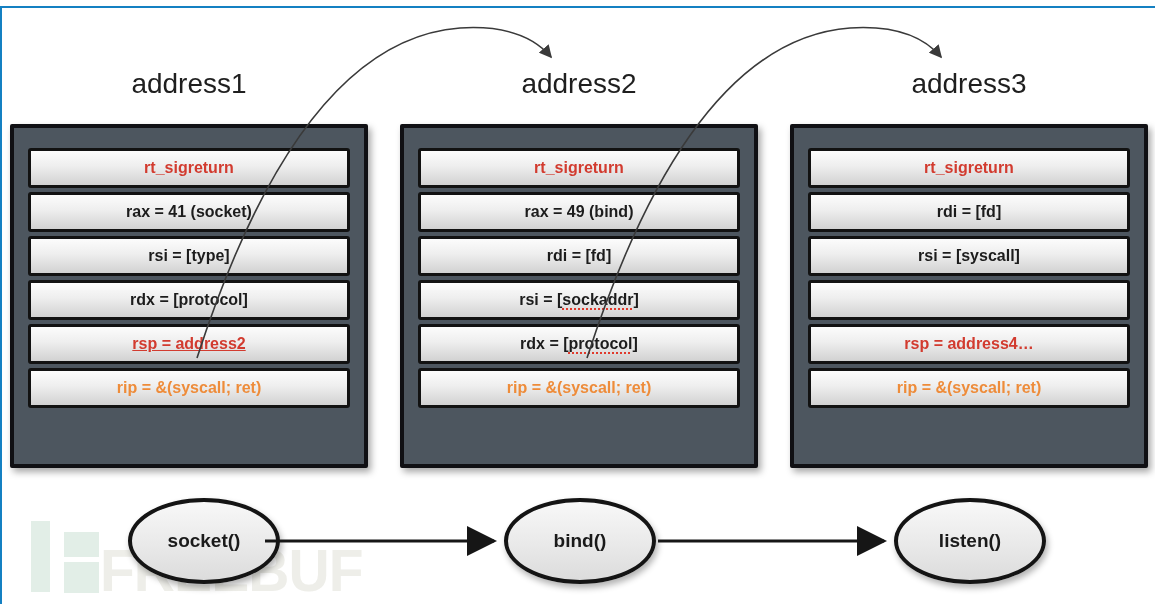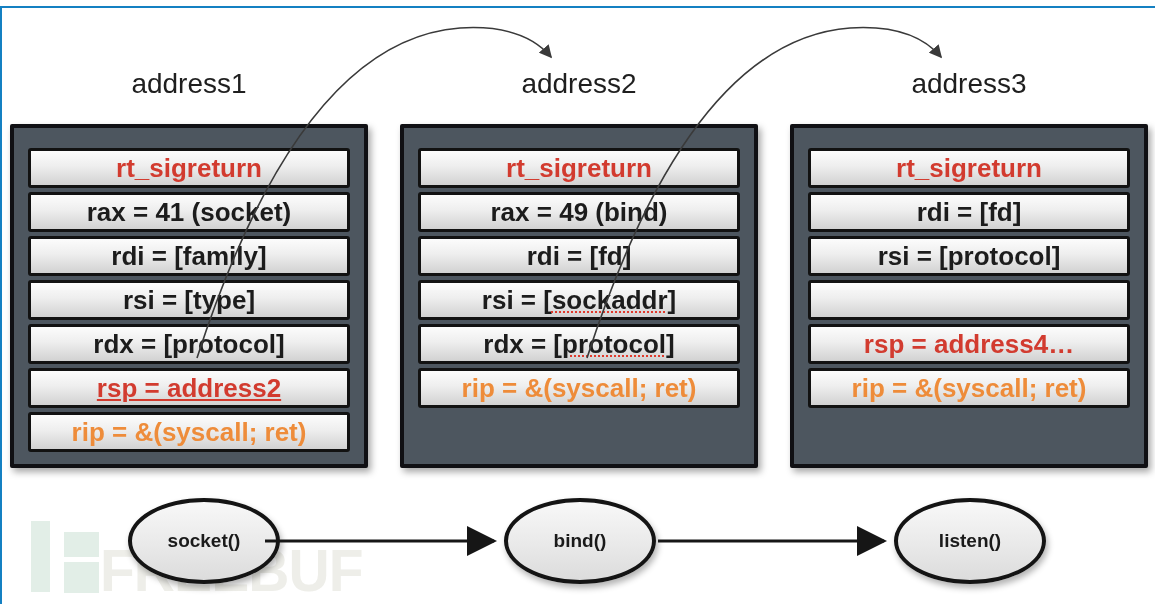--- a/index.html
+++ b/index.html
@@ -25,21 +25,21 @@
     position:absolute;width:358px;height:344px;box-sizing:border-box;
     background:#4d565f;border:4px solid #101014;border-radius:2px;
     padding:20px 14px 0 14px;z-index:1;
     box-shadow:3px 4px 7px rgba(0,0,0,0.35);
   }
   .cell{
     box-sizing:border-box;height:40px;margin-bottom:4px;
     border:3px solid #121212;border-radius:3px;
     background:linear-gradient(180deg,#fcfcfc 0%,#eeeeee 45%,#d2d2d2 100%);
     display:flex;align-items:center;justify-content:center;
-    font-size:26px;font-weight:bold;color:#1c1c1c;
+    font-size:16px;font-weight:bold;color:#1c1c1c;
   }
   .cell .u{
     text-decoration:underline dotted #e03a2c;
     text-decoration-thickness:2px;text-underline-offset:3px;
   }
   
   .node{
     position:absolute;width:152px;height:86px;box-sizing:border-box;
     border:4px solid #141414;border-radius:50%;
     background:linear-gradient(180deg,#f8f8f8 0%,#e9e9e9 55%,#dcdcdc 100%);
@@ -65,23 +65,20 @@
   </div>
 
   <div id="diagram">
       <div class="frame-title" style="left: 10px; top: 68px;">address1</div>
       <div class="frame" style="left: 10px; top: 124px;">
         <div class="cell" style="color: rgb(210, 59, 47);">
           <span>rt_sigreturn</span>
         </div>
         <div class="cell" style="color: rgb(28, 28, 28);">
           <span>rax = 41 (socket)</span>
-        </div>
-        <div class="cell" style="color: rgb(28, 28, 28);">
-          <span>rdi = [family]</span>
         </div>
         <div class="cell" style="color: rgb(28, 28, 28);">
           <span>rsi = [type]</span>
         </div>
         <div class="cell" style="color: rgb(28, 28, 28);">
           <span>rdx = [protocol]</span>
         </div>
         <div class="cell" style="color: rgb(210, 59, 47); text-decoration: underline;">
           <span>rsp = address2</span>
         </div>
@@ -122,21 +119,21 @@
       </div>
       <div class="frame-title" style="left: 790px; top: 68px;">address3</div>
       <div class="frame" style="left: 790px; top: 124px;">
         <div class="cell" style="color: rgb(210, 59, 47);">
           <span>rt_sigreturn</span>
         </div>
         <div class="cell" style="color: rgb(28, 28, 28);">
           <span>rdi = [fd]</span>
         </div>
         <div class="cell" style="color: rgb(28, 28, 28);">
-          <span>rsi = [protocol]</span>
+          <span>rsi = [syscall]</span>
         </div>
         <div class="cell" style="color: rgb(28, 28, 28);">
           <span></span>
         </div>
         <div class="cell" style="color: rgb(210, 59, 47);">
           <span>rsp = address4…</span>
         </div>
         <div class="cell" style="color: rgb(238, 140, 58);">
           <span>rip = &amp;(syscall; ret)</span>
         </div>

